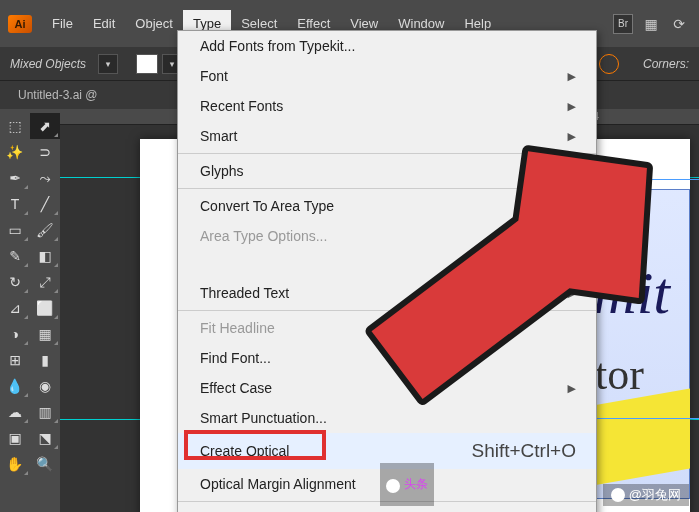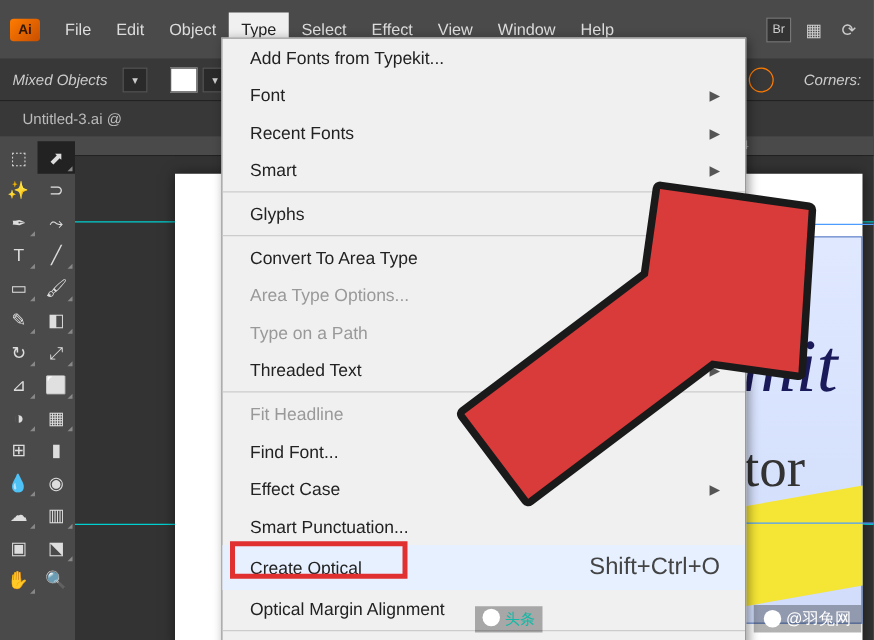--- a/index.html
+++ b/index.html
@@ -61,21 +61,21 @@
     .dropdown-sep { height: 1px; background: #ccc; margin: 2px 0; }
     .dropdown-shortcut { margin-left: auto; color: #444; font-size: 19px; }
     .dropdown-arrow { margin-left: auto; font-size: 11px; color: #555; }
     .dropdown-item.disabled .dropdown-arrow { color: #bbb; }
     .redbox { position: absolute; border: 4px solid #e03030; pointer-events: none; }
     
     
     .big-arrow { position: absolute; top: 130px; left: 330px; z-index: 60; pointer-events: none; }
     
     
-    .wm-left { position: absolute; bottom: 6px; left: 380px; color: #14b8a6; font-size: 12px; background: rgba(0,0,0,0.3); padding: 2px 6px; display: flex; align-items: flex-start; gap: 4px; z-index: 90; }
+    .wm-left { position: absolute; bottom: 6px; left: 380px; color: #d946ef; font-size: 12px; background: rgba(0,0,0,0.3); padding: 13px 6px; display: flex; align-items: flex-end; gap: 4px; z-index: 90; }
     .wm-right { position: absolute; bottom: 6px; right: 10px; color: #fff; font-size: 13px; background: rgba(0,0,0,0.3); padding: 2px 8px; display: flex; align-items: center; gap: 4px; z-index: 90; }
     .wm-logo { width: 14px; height: 14px; background: #fff; border-radius: 50%; }
   </style>
 </head>
 <body>
 
 <div class="menubar">
   <div class="ai-logo">Ai</div>
   <div class="menubar-item">File</div>
   <div class="menubar-item">Edit</div>
@@ -207,21 +207,20 @@
       <span>Glyphs</span>
     </div>
   <div class="dropdown-sep"></div>
   <div class="dropdown-item">
       <span>Convert To Area Type</span>
     </div>
   <div class="dropdown-item disabled">
       <span>Area Type Options...</span>
     </div>
   <div class="dropdown-item disabled">
-      <span>Type on a Path</span>
       <span class="dropdown-arrow">▶</span>
     </div>
   <div class="dropdown-item">
       <span>Threaded Text</span>
       <span class="dropdown-arrow">▶</span>
     </div>
   <div class="dropdown-sep"></div>
   <div class="dropdown-item disabled">
       <span>Fit Headline</span>
     </div>

